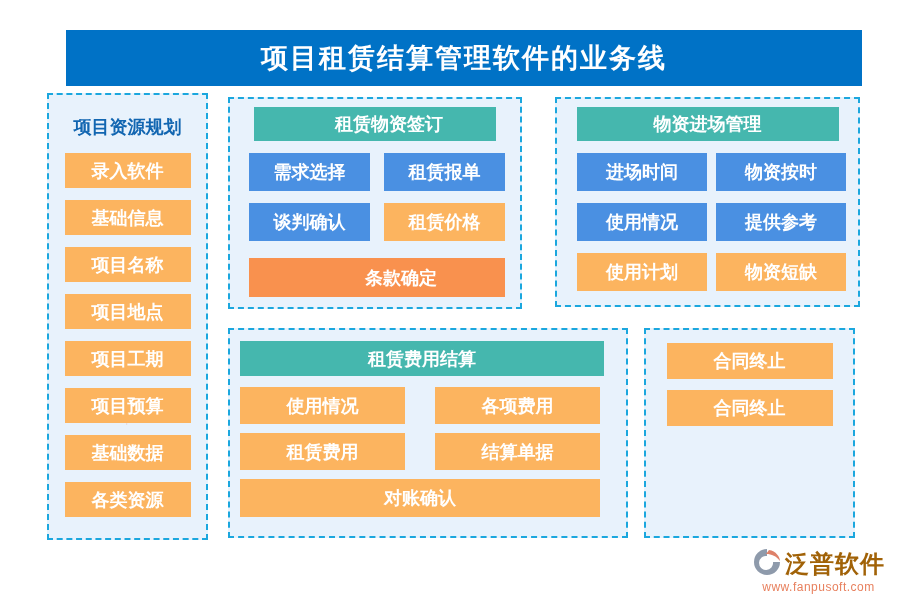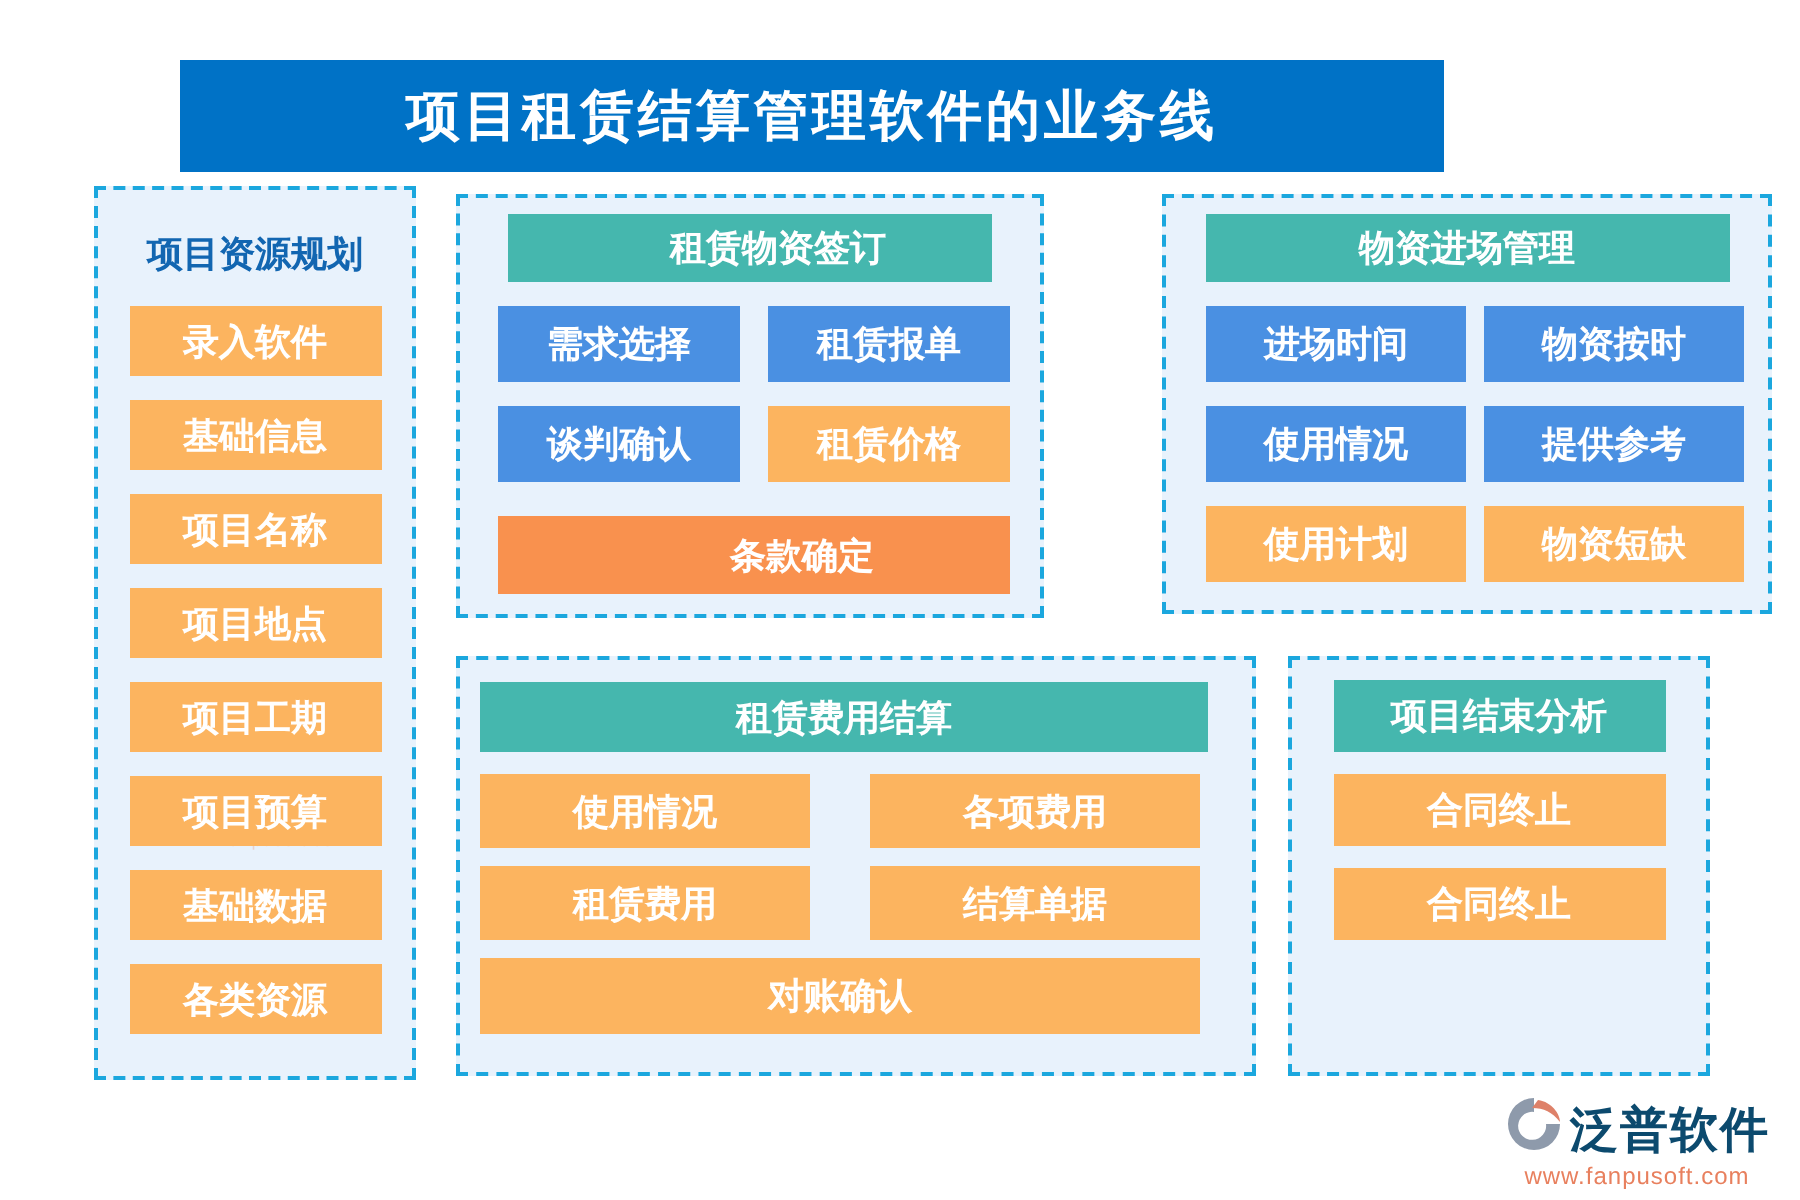--- a/index.html
+++ b/index.html
@@ -8,23 +8,23 @@
     position: relative;
     width: 900px; height: 600px;
     background: #ffffff;
     font-family: "Liberation Sans", sans-serif;
     overflow: hidden;
   }
 
   
   .banner {
     position: absolute; left: 66px; top: 30px;
-    width: 632px; height: 56px;
+    width: 796px; height: 56px;
     background: #0072C6;
-    display: flex; align-items: center; justify-content: center; margin-left: 24px;
+    display: flex; align-items: center; justify-content: center;
   }
   .banner-title {
     color: #ffffff; font-size: 27px; font-weight: bold;
     letter-spacing: 2px; margin: 0;
   }
 
   
   .panel {
     position: absolute;
     background: #E8F2FC;
@@ -60,21 +60,21 @@
   
   .panel-signing { left: 228px; top: 97px; width: 294px; height: 212px; }
   .panel-signing .panel-header { width: 242px; margin: 8px auto 0 auto; padding-left: 28px; }
   .panel-signing .grid2 {
     display: grid; grid-template-columns: 1fr 1fr;
     gap: 12px 14px; margin: 12px 15px 0 19px;
   }
   .panel-signing .chip.wide { margin: 17px 15px 0 19px; height: 39px; }
 
   
-  .panel-entry { left: 581px; top: 97px; width: 305px; height: 210px; }
+  .panel-entry { left: 555px; top: 97px; width: 305px; height: 210px; }
   .panel-entry .panel-header { width: 262px; margin: 8px auto 0 auto; }
   .panel-entry .grid2 {
     display: grid; grid-template-columns: 1fr 1fr;
     gap: 12px 9px; margin: 12px 12px 0 20px; text-align: right;
   }
 
   
   .panel-settle { left: 228px; top: 328px; width: 400px; height: 210px; }
   .panel-settle .panel-header { width: 364px; margin: 11px 26px 0 10px; height: 35px; }
   .panel-settle .grid2 {
@@ -88,21 +88,21 @@
   .panel-end { left: 644px; top: 328px; width: 211px; height: 210px; }
   .panel-end .panel-header { width: 166px; margin: 10px auto 0 auto; height: 36px; }
   .panel-end .chip { width: 166px; height: 36px; margin: 11px auto 0 auto; }
   .panel-end .chip:first-of-type { margin-top: 13px; }
 
   
   .brand {
     display: flex; flex-direction: column; align-items: center;
   }
   .brand-row { display: flex; align-items: center; gap: 3px; }
-  .brand-name { font-size: 24px; font-weight: bold; color: #0c4a6e; letter-spacing: 1px; }
+  .brand-name { font-size: 24px; font-weight: bold; color: #a16207; letter-spacing: 1px; }
   .brand-url  { font-size: 12px; color: #E8805E; letter-spacing: 0.5px; margin-top: -1px; }
 
   .logo-footer { position: absolute; left: 752px; top: 547px; }
 
   .watermark {
     position: absolute; left: 28px; top: 294px;
     opacity: 0.28; z-index: 1; pointer-events: none;
   }
   .watermark .brand-name { font-size: 20px; }
   .watermark .brand-url { font-size: 9px; }
@@ -169,21 +169,20 @@
     <div class="grid2">
       <div class="chip orange">使用情况</div>
       <div class="chip orange">各项费用</div>
       <div class="chip orange">租赁费用</div>
       <div class="chip orange">结算单据</div>
     </div>
     <div class="chip orange wide">对账确认</div>
   </div>
 
   <div class="panel panel-end">
-    <div class="panel-header">项目结束分析</div>
     <div class="chip orange">合同终止</div>
     <div class="chip orange">合同终止</div>
   </div>
 
   <div class="logo-footer brand">
     <div class="brand-row">
       <span>
         <svg width="30" height="30" viewBox="0 0 30 30">
           <path d="M15 2 A13 13 0 1 0 28 15 L21 15 A7 7 0 1 1 15 9 Z" fill="#8E9AAB"></path>
           <path d="M17 3 C24 4 28 10 28 14 C24 9 20 7 14 7 Z" fill="#DE8169"></path>

